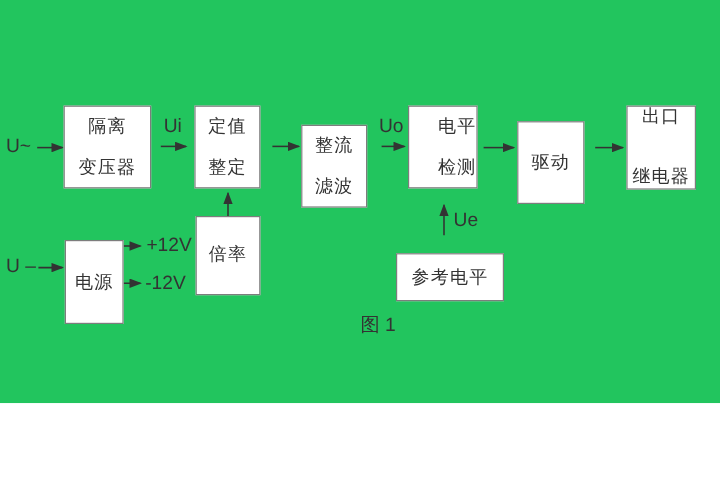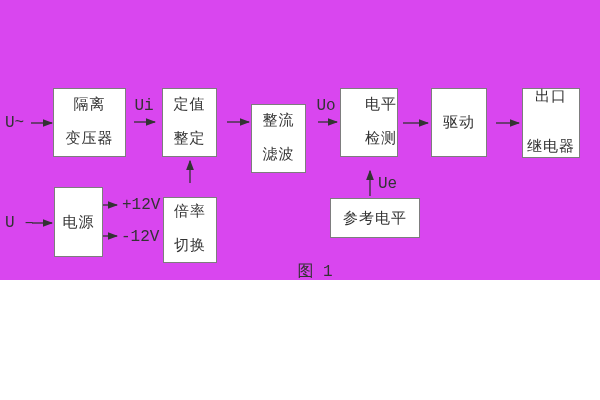--- a/index.html
+++ b/index.html
@@ -1,38 +1,38 @@
 <!DOCTYPE html>
 <html><head>
 <meta charset="utf-8">
 <style>
   html,body{margin:0;padding:0;background:#fff;}
   .stage{
     position:relative;
-    width:600px;height:280px;
-    background:#d946ef;
-    font-family:Liberation Mono, monospace;
+    width:600px;height:336px;
+    background:#22c55e;
+    font-family:Liberation Sans, sans-serif;
     color:#333333;
     overflow:hidden;
   }
   .box{
     position:absolute;
     border:1px solid #7d7d7d;
     background:#ffffff;
     display:flex;
     flex-direction:column;
     align-items:center;
     justify-content:center;
     font-size:15px;
     line-height:34px;
     letter-spacing:1px;
     box-sizing:border-box;
     white-space:nowrap;
   }
-  .box.single{line-height:normal;}
+  .box.single{line-height:normal;margin-top:13px;}
   .lbl{
     position:absolute;
     font-size:16px;
     line-height:16px;
     white-space:nowrap;
     color:#333333;
   }
   .lbl.center{text-align:center;}
   svg.arrows{
     position:absolute;left:0;top:0;width:600px;height:400px;
@@ -90,23 +90,22 @@
 
   <div class="box" style="left:522px;top:88px;width:58px;height:70px;gap:16px;">
     <span>出口</span>
     <span>继电器</span>
   </div>
 
   <div class="box single" style="left:54px;top:187px;width:49px;height:70px;">
     <span>电源</span>
   </div>
 
-  <div class="box" style="left:163px;top:197px;width:54px;height:66px;">
+  <div class="box" style="left:163px;top:180px;width:54px;height:66px;">
     <span>倍率</span>
-    <span>切换</span>
   </div>
 
   <div class="box single" style="left:330px;top:198px;width:90px;height:40px;">
     <span>参考电平</span>
   </div>
 
   <span class="lbl" style="left:5px;top:115px;">U~</span>
   <span class="lbl center" style="left:130px;top:98px;width:28px;">Ui</span>
   <span class="lbl center" style="left:312px;top:98px;width:28px;">Uo</span>
   <span class="lbl" style="left:378px;top:176px;">Ue</span>

